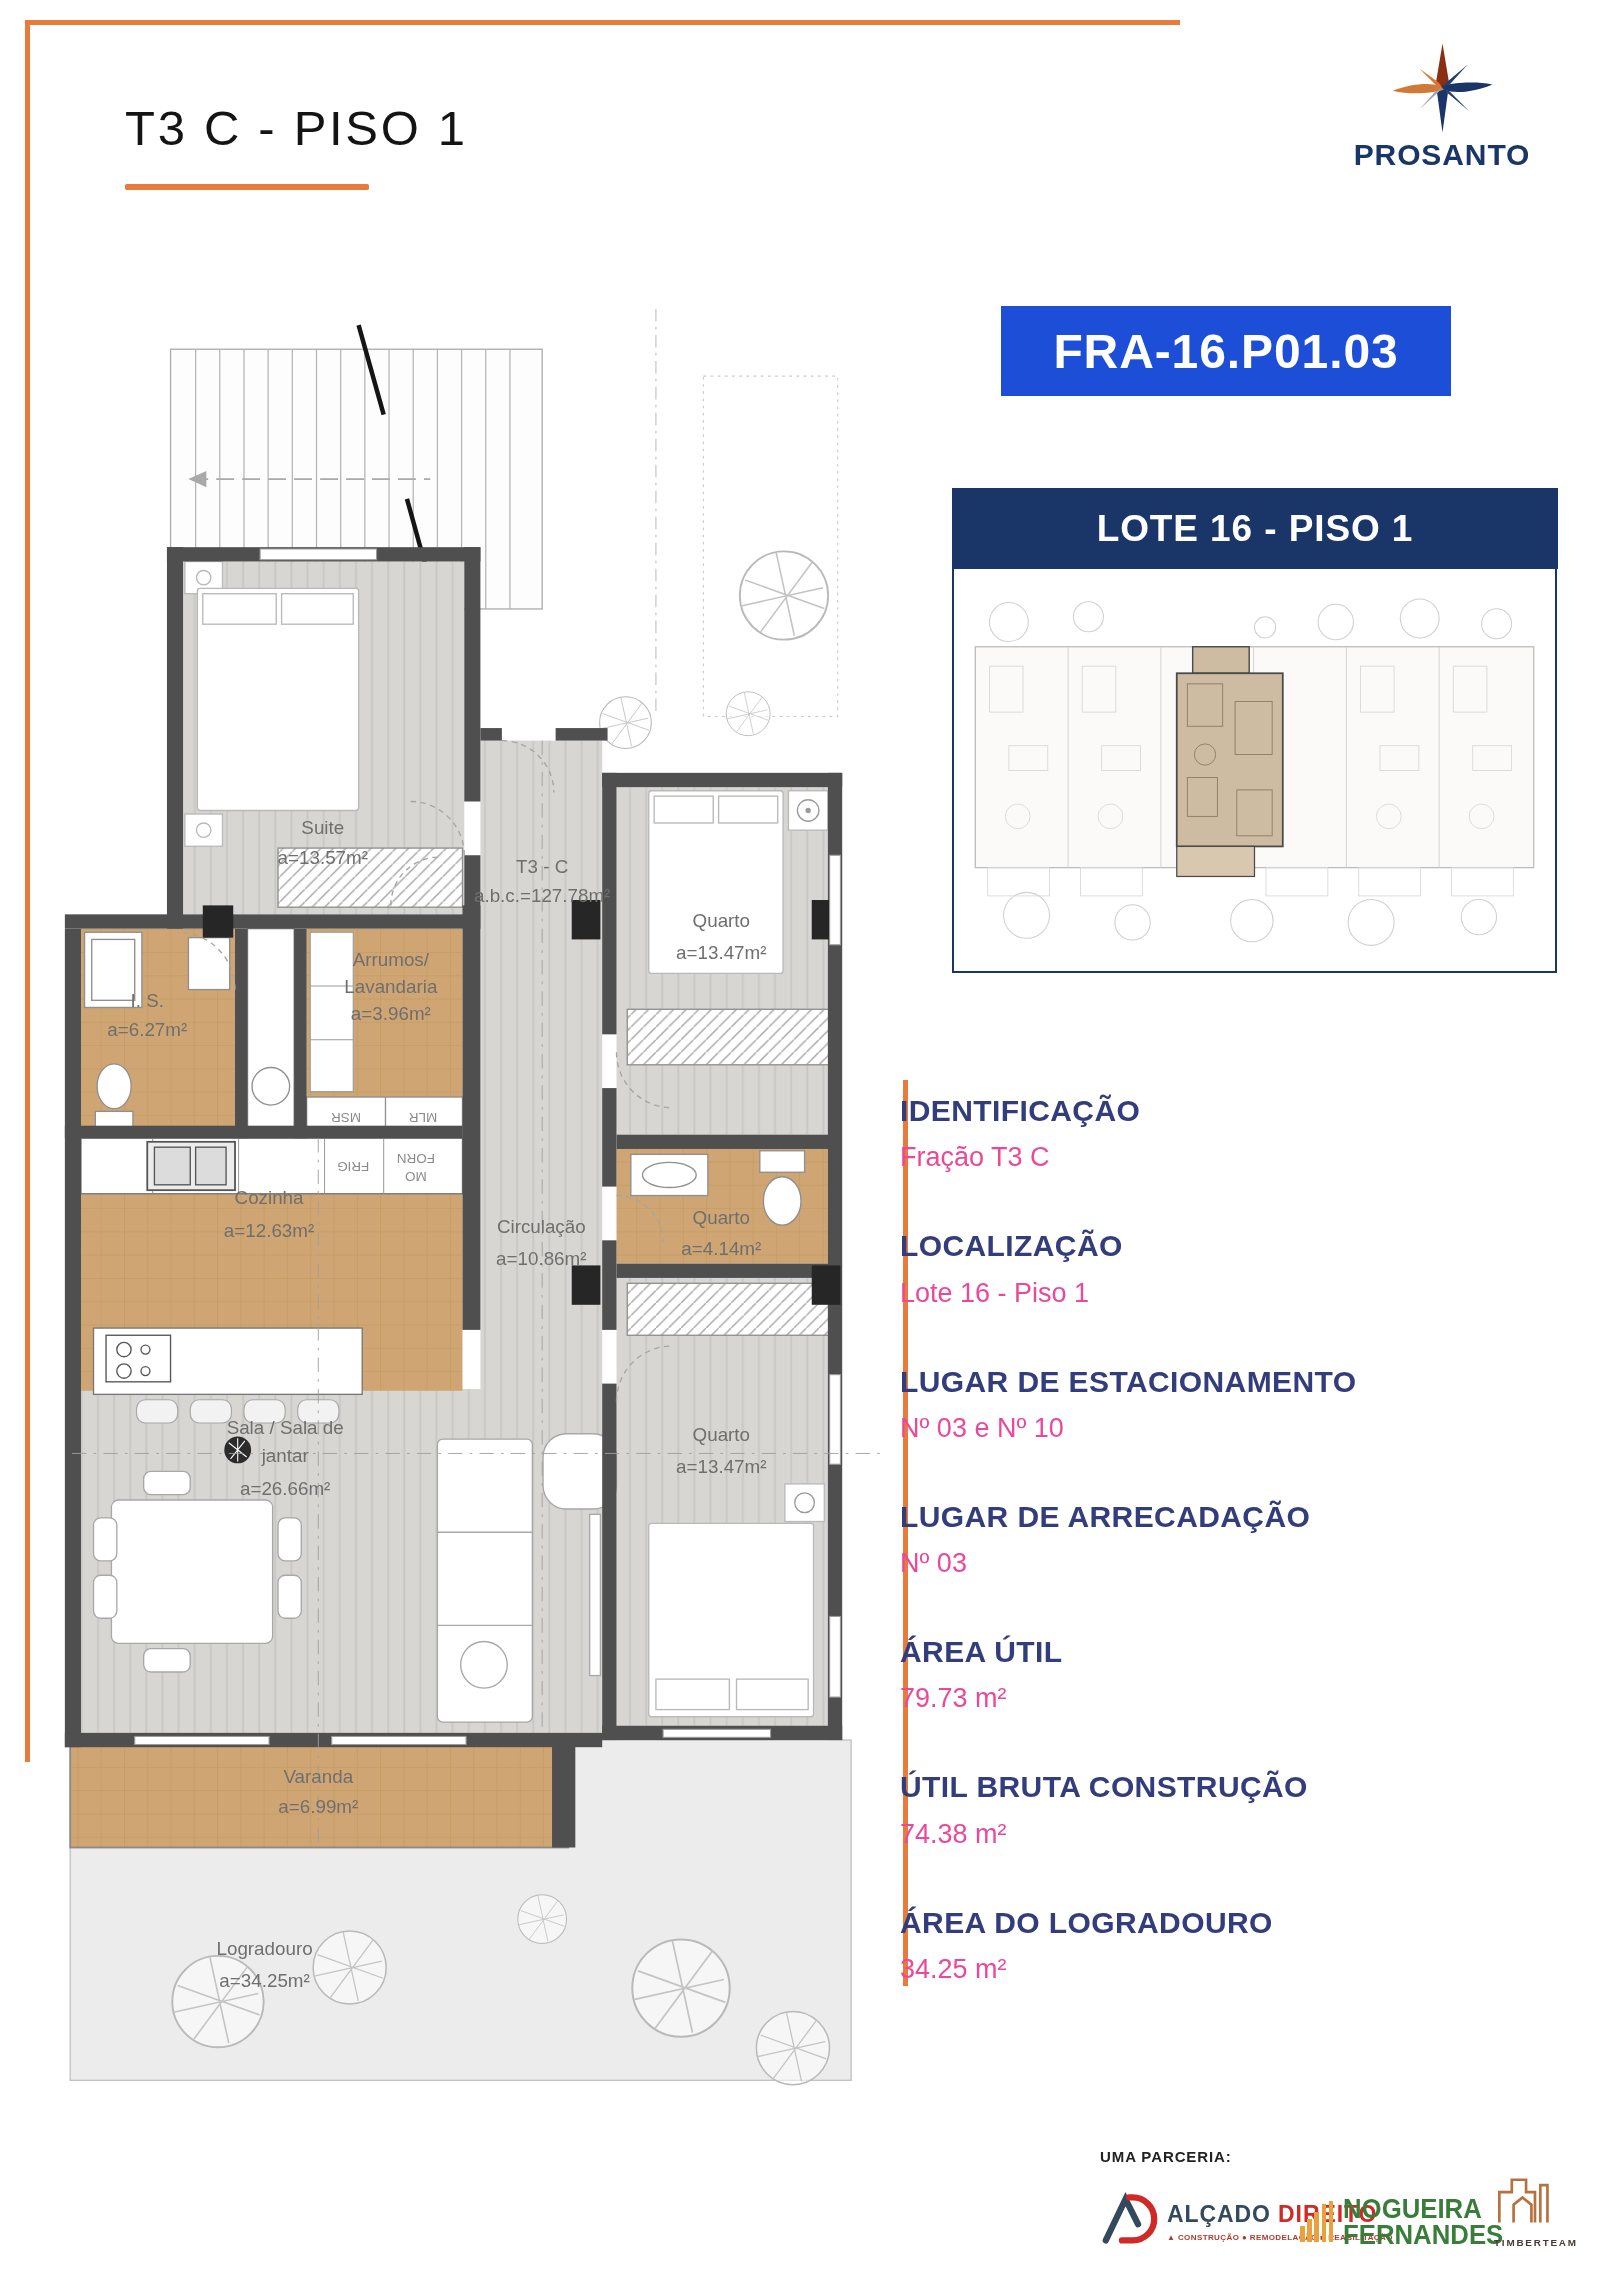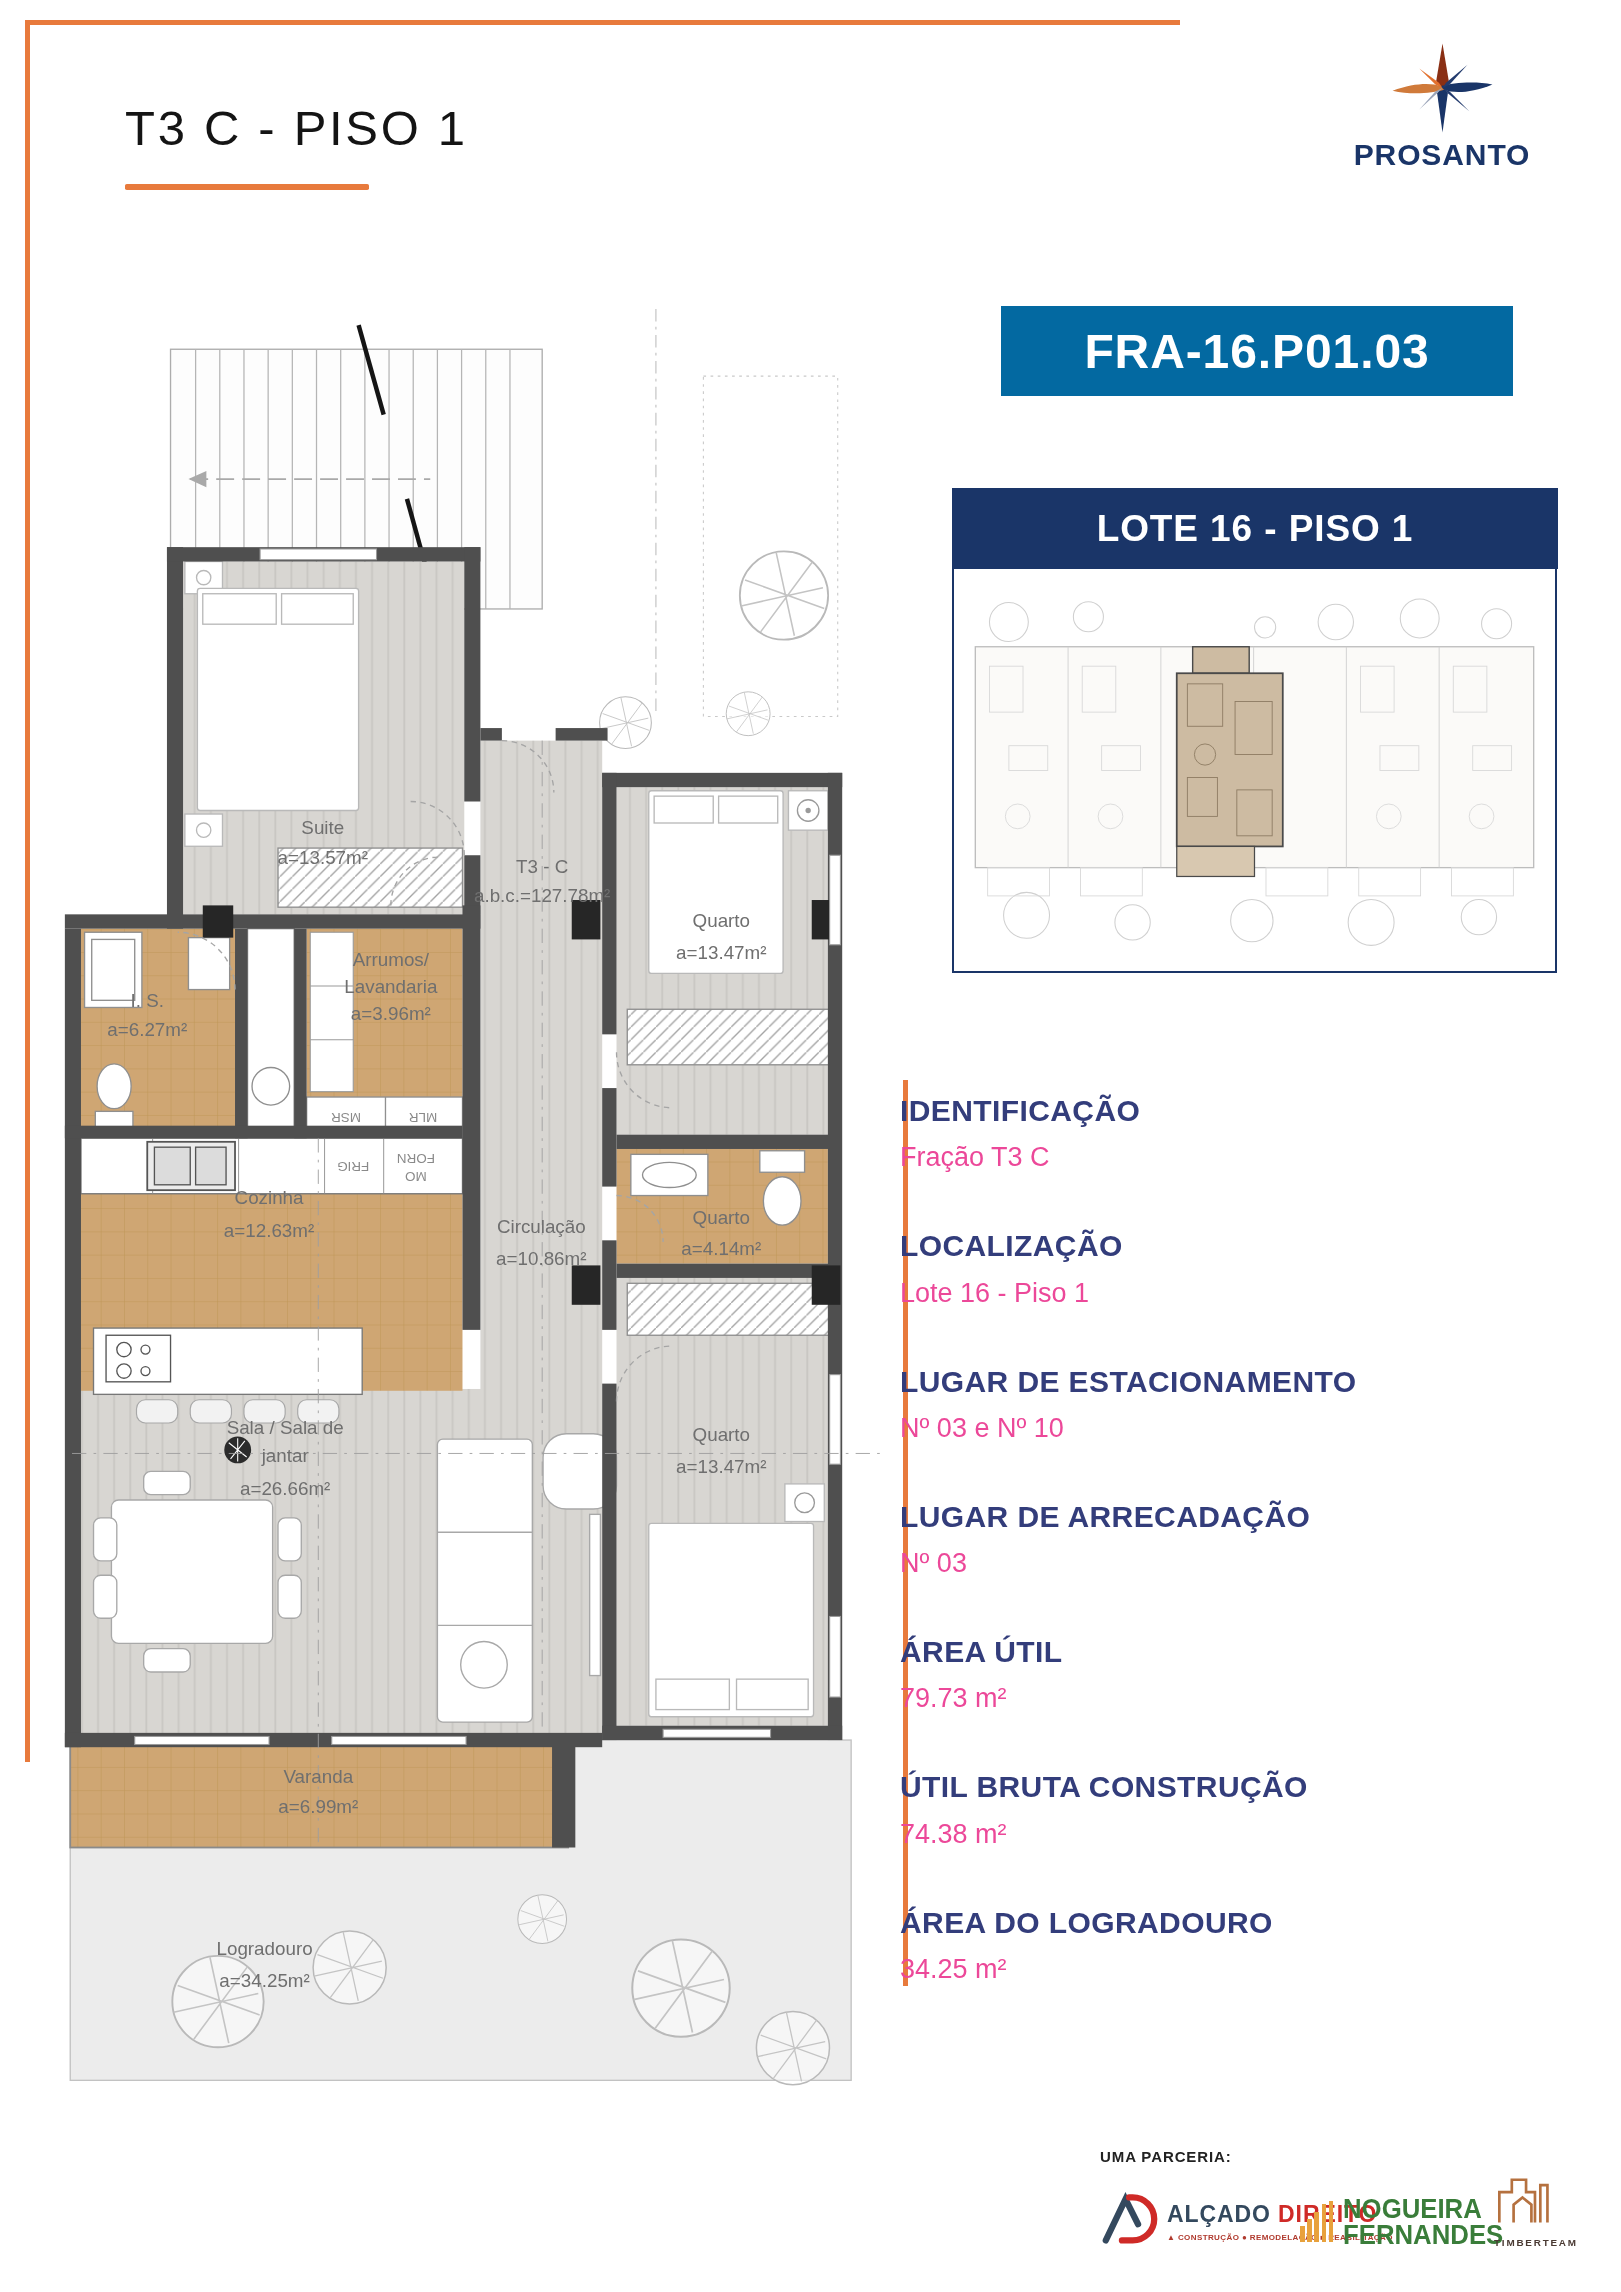--- a/index.html
+++ b/index.html
@@ -9,21 +9,21 @@
   .frame-top{position:absolute;left:25px;top:19.7px;width:1155px;height:5.4px;background:#E87A3C;}
   .frame-left{position:absolute;left:25px;top:19.7px;width:5.4px;height:1742px;background:#E87A3C;}
   
   .title{position:absolute;left:125px;top:100px;font-size:49px;font-weight:400;letter-spacing:2.7px;color:#141414;}
   .title-underline{position:absolute;left:125px;top:184px;width:244px;height:6.3px;background:#E87A3C;border-radius:1.8px;}
   
   .brand{position:absolute;left:1339px;top:43px;width:206px;text-align:center;}
   .brand svg{display:block;margin:0 auto;}
   .brand-name{margin-top:5.4px;font-size:30px;font-weight:700;letter-spacing:0.9px;color:#1A3568;}
   
-  .badge{position:absolute;left:1001px;top:306px;width:512px;height:90px;background:#0369a1;
+  .badge{position:absolute;left:1001px;top:306px;width:450px;height:90px;background:#1d4ed8;
          display:flex;align-items:center;justify-content:center;color:#ffffff;font-size:48px;
          font-weight:700;letter-spacing:0.9px;}
   
   .lote-bar{position:absolute;left:952px;top:488px;width:606px;height:81px;background:#1A3568;
             display:flex;align-items:center;justify-content:center;color:#ffffff;font-size:37px;
             font-weight:700;letter-spacing:0.9px;}
   .lote-box{position:absolute;left:952px;top:569px;width:601px;height:402px;background:#ffffff;
             border:2.7px solid #1A3568;border-top:none;}
   
   .detail-bar{position:absolute;left:903px;top:1080px;width:5.4px;height:906px;background:#E87A3C;}

